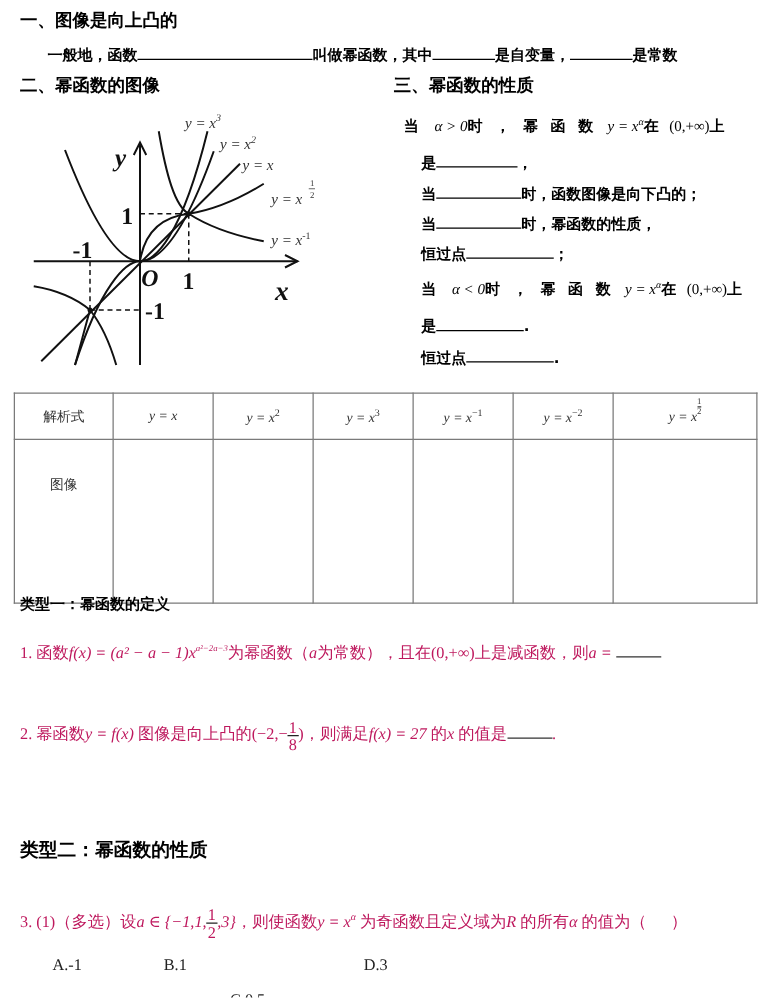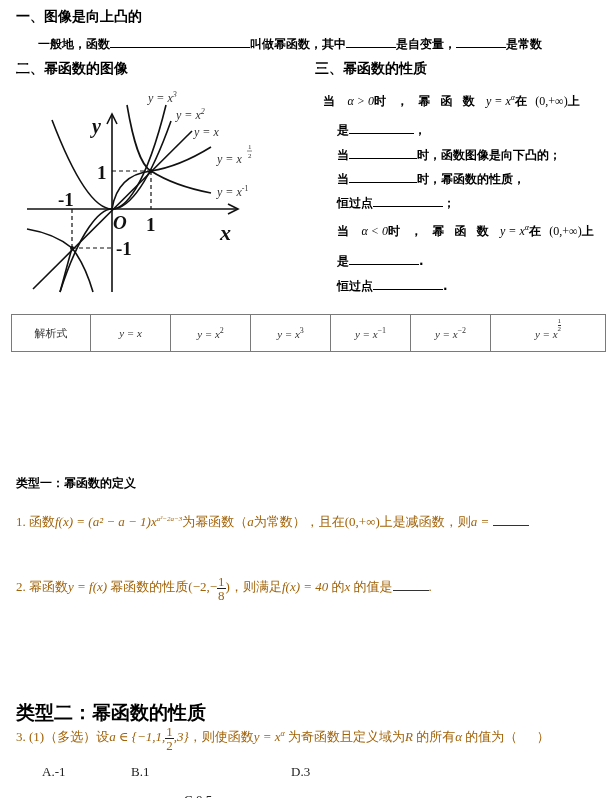--- a/index.html
+++ b/index.html
@@ -11,21 +11,21 @@
   .serif { font-family:"Liberation Serif","DejaVu Serif", serif; }
   .math { font-family:"Liberation Serif","DejaVu Serif", serif; font-style:italic; }
   .blank { display:inline-block; border-bottom:1px solid #000; height:12px; vertical-align:baseline; }
   .blank-thin { display:inline-block; border-bottom:1px solid #333; height:12px; vertical-align:baseline; }
   sup { font-size:8px; }
   .sup-frac { display:inline-flex; flex-direction:column; align-items:center; font-size:7px; line-height:7px; vertical-align:top; }
   table.grid { position:absolute; left:11px; top:314px; border-collapse:collapse; width:595px; }
   table.grid td { border:1px solid #7a7a7a; text-align:center; font-size:11px; color:#333; }
   table.grid tr.hdr td { height:33px; vertical-align:middle; }
   table.grid tr.body td { height:101px; vertical-align:top; }
-  .q { font-family:"Liberation Serif","DejaVu Serif", serif; font-size:13px; color:#a16207; }
+  .q { font-family:"Liberation Serif","DejaVu Serif", serif; font-size:13px; color:#be185d; }
   .frac { display:inline-flex; flex-direction:column; align-items:center; vertical-align:middle; line-height:13px; }
   .frac .num { border-bottom:1px solid #222; padding:0 1px; }
   .opt { position:absolute; top:764px; font-family:"Liberation Serif", serif; font-size:13px; color:#222; }
 </style>
 </head>
 <body>
 
 <div class="abs h1" style="left:16px;top:8px;">一、图像是向上凸的</div>
 <div class="abs bold" style="left:16px;top:35px;">
   <span>一般地，函数</span><span class="blank" style="width:140px"></span><span>叫做幂函数，其中</span><span class="blank" style="width:50px"></span><span>是自变量，</span><span class="blank" style="width:50px"></span><span>是常数</span>
@@ -120,36 +120,45 @@
     <td class="math" style="width:77px"><span>y = x</span></td>
     <td class="math" style="width:77px"><span>y = x</span><sup style="font-style:normal">2</sup></td>
     <td class="math" style="width:77px"><span>y = x</span><sup style="font-style:normal">3</sup></td>
     <td class="math" style="width:77px"><span>y = x</span><sup style="font-style:normal">−1</sup></td>
     <td class="math" style="width:77px"><span>y = x</span><sup style="font-style:normal">−2</sup></td>
     <td class="math" style="padding-top:2px"><span style="display:inline-block;vertical-align:bottom">y = x</span><span class="sup-frac" style="font-style:normal;margin-top:-10px">
             <span style="border-bottom:0.6px solid #333">1</span>
             <span>2</span>
           </span></td>
   </tr>
+  <tr class="body">
+    <td style="padding-top:28px">图像</td>
+    <td></td>
+    <td></td>
+    <td></td>
+    <td></td>
+    <td></td>
+    <td></td>
+  </tr>
 </tbody>
   </table>
 
 <div class="abs h1" style="left:16px;top:475px;font-size:12px;">类型一：幂函数的定义</div>
 <div class="abs q" style="left:16px;top:513px;">
   <span>1.</span>&nbsp;<span>函数</span><span class="math">f(x) = (a² − a − 1)x</span><sup class="math" style="font-size:7px">a²−2a−3</sup><span>为幂函数（</span><span class="math">a</span><span>为常数），且在</span><span>(0,+∞)</span><span>上是减函数，则</span><span class="math">a =</span>&nbsp;<span class="blank-thin" style="width:36px"></span>
 </div>
 
 <div class="abs q" style="left:16px;top:575px;">
-  <span>2.</span>&nbsp;<span>幂函数</span><span class="math">y = f(x)</span>&nbsp;<span>幂函数的性质</span><span>(−2,−</span><span class="frac">
+  <span>2.</span>&nbsp;<span>幂函数</span><span class="math">y = f(x)</span>&nbsp;<span>图像是向上凸的</span><span>(−2,−</span><span class="frac">
       <span class="num">1</span>
       <span>8</span>
-    </span><span>)</span><span>，则满足</span><span class="math">f(x) = 40</span>&nbsp;<span>的</span><span class="math">x</span>&nbsp;<span>的值是</span><span class="blank-thin" style="width:36px"></span><span>.</span>
+    </span><span>)</span><span>，则满足</span><span class="math">f(x) = 27</span>&nbsp;<span>的</span><span class="math">x</span>&nbsp;<span>的值是</span><span class="blank-thin" style="width:36px"></span><span>.</span>
 </div>
 
-<div class="abs h1" style="left:16px;top:671px;font-size:19px;margin-top:29px;">类型二：幂函数的性质</div>
+<div class="abs h1" style="left:16px;top:671px;font-size:15px;">类型二：幂函数的性质</div>
 <div class="abs q" style="left:16px;top:725px;">
   <span>3. (1)</span><span>（多选）</span><span>设</span><span class="math">a ∈ {−1,1,</span><span class="frac">
       <span class="num">1</span>
       <span>2</span>
     </span><span class="math">,3}</span><span>，则使函数</span><span class="math">y = x</span><sup class="math">α</sup>&nbsp;<span>为奇函数且定义域为</span><span class="math">R</span>&nbsp;<span>的所有</span><span class="math">α</span>&nbsp;<span>的值为（</span>&nbsp;&nbsp;&nbsp;&nbsp;&nbsp;&nbsp;<span>）</span>
 </div>
 <div class="opt" style="left:42px;">A.-1</div>
 <div class="opt" style="left:131px;">B.1</div>
 <div class="opt" style="left:184px;margin-top:28px;">C.0.5</div>
 <div class="opt" style="left:291px;">D.3</div>

